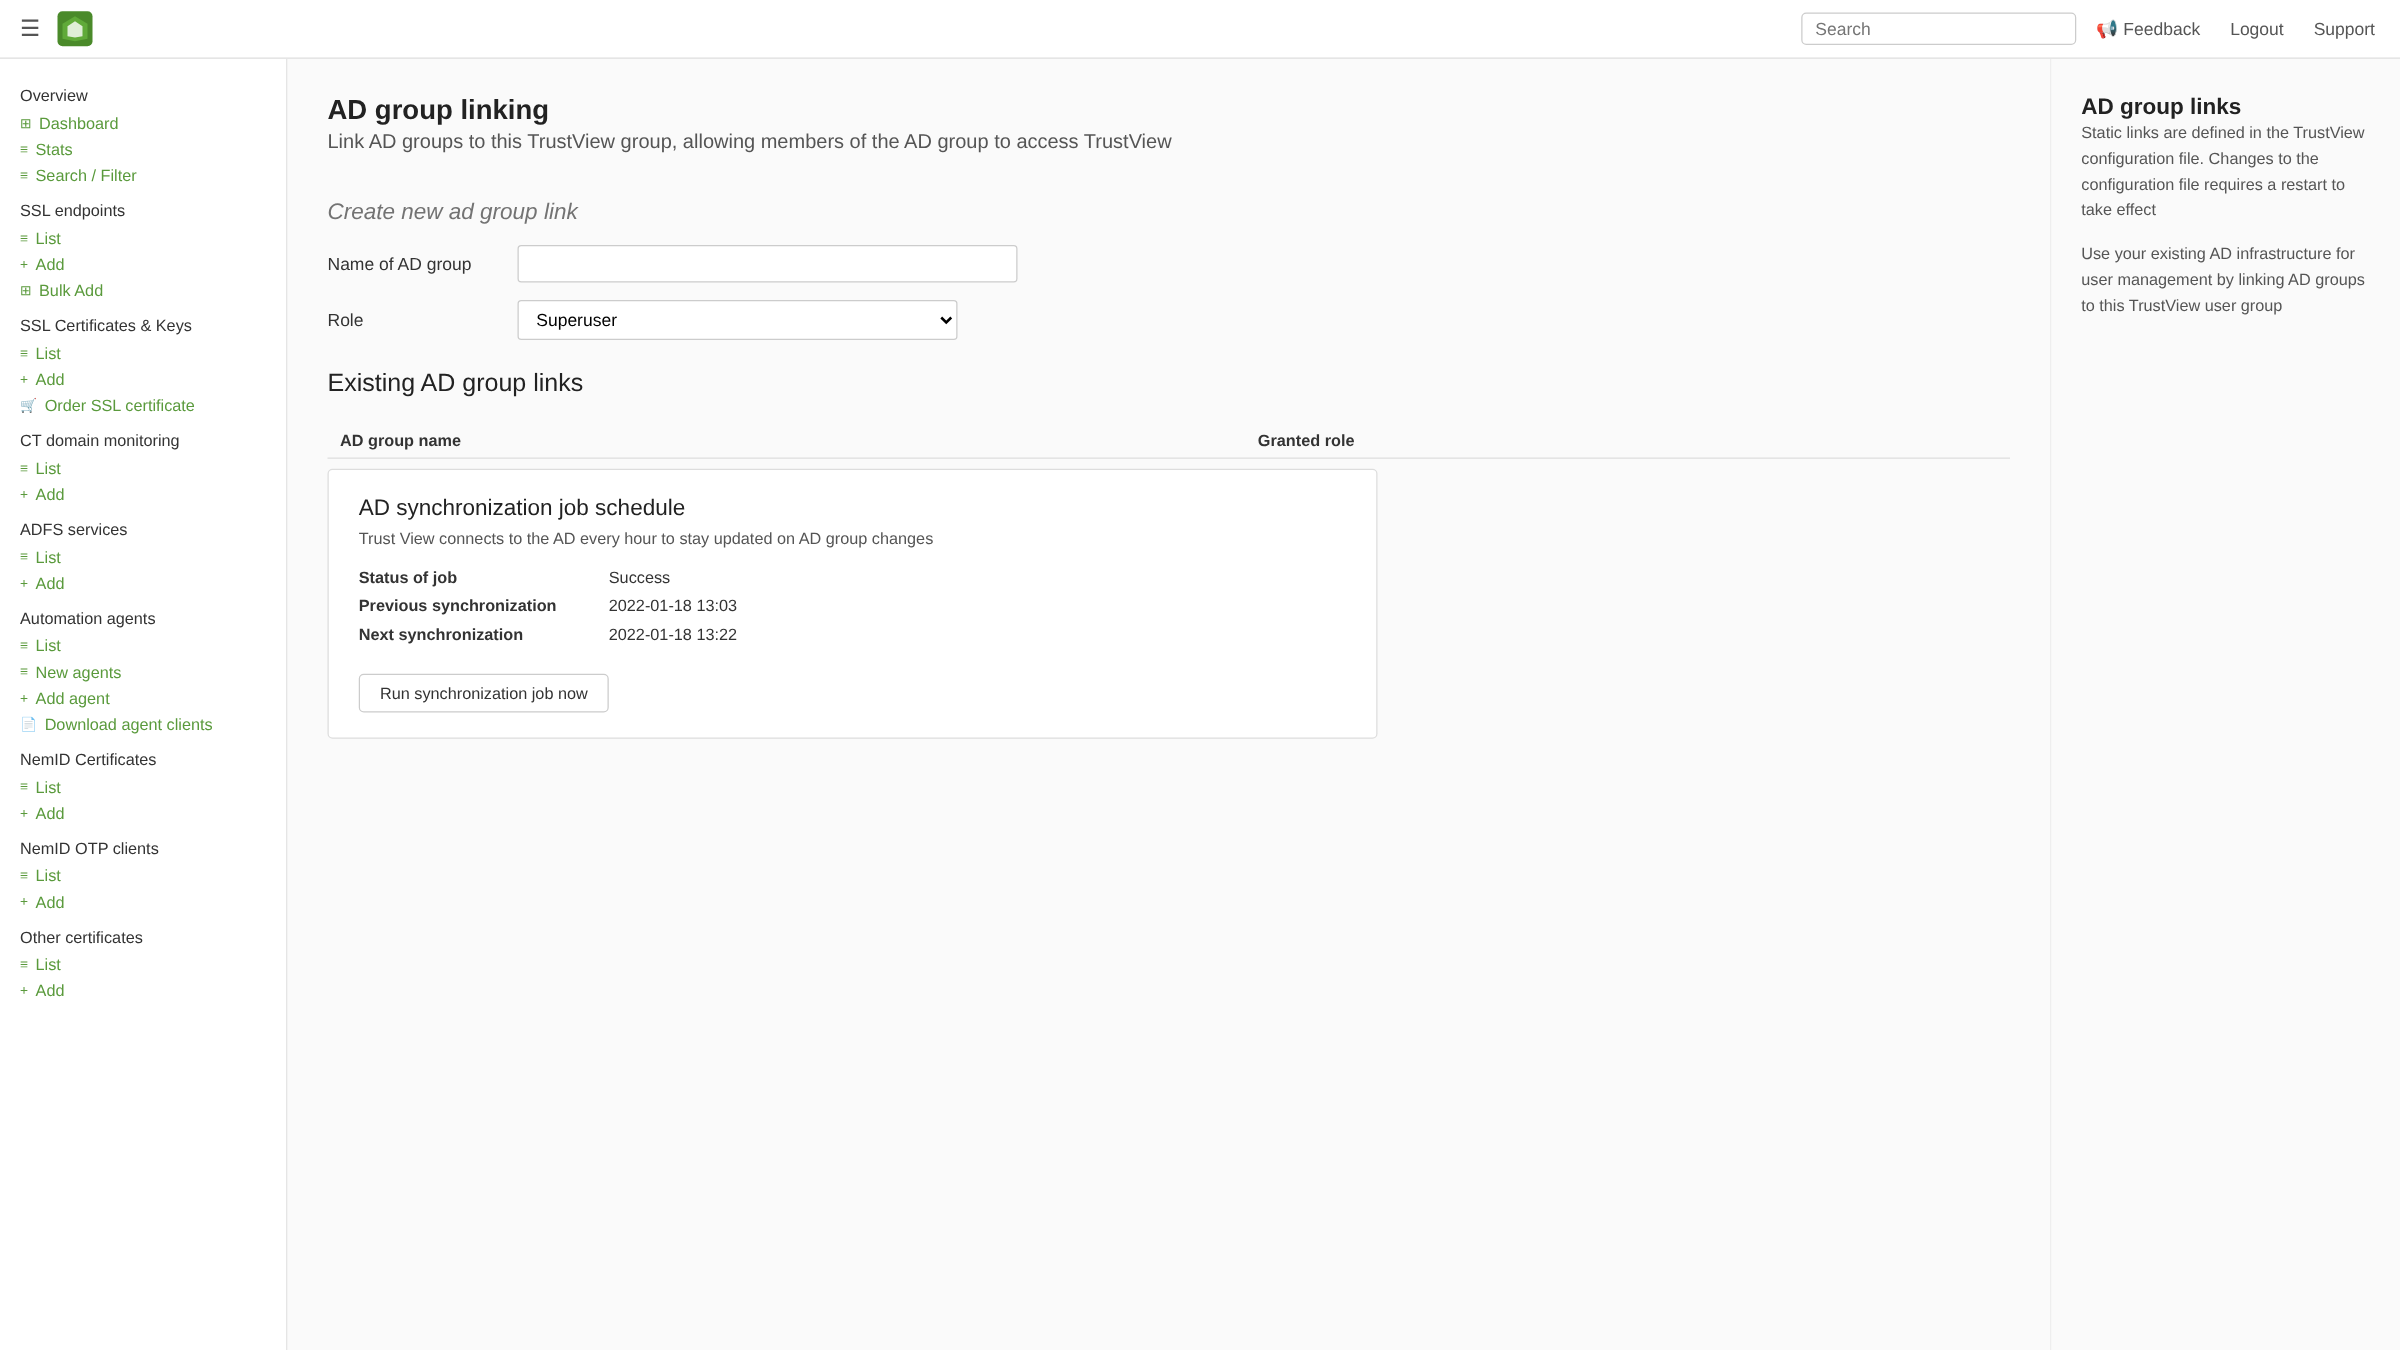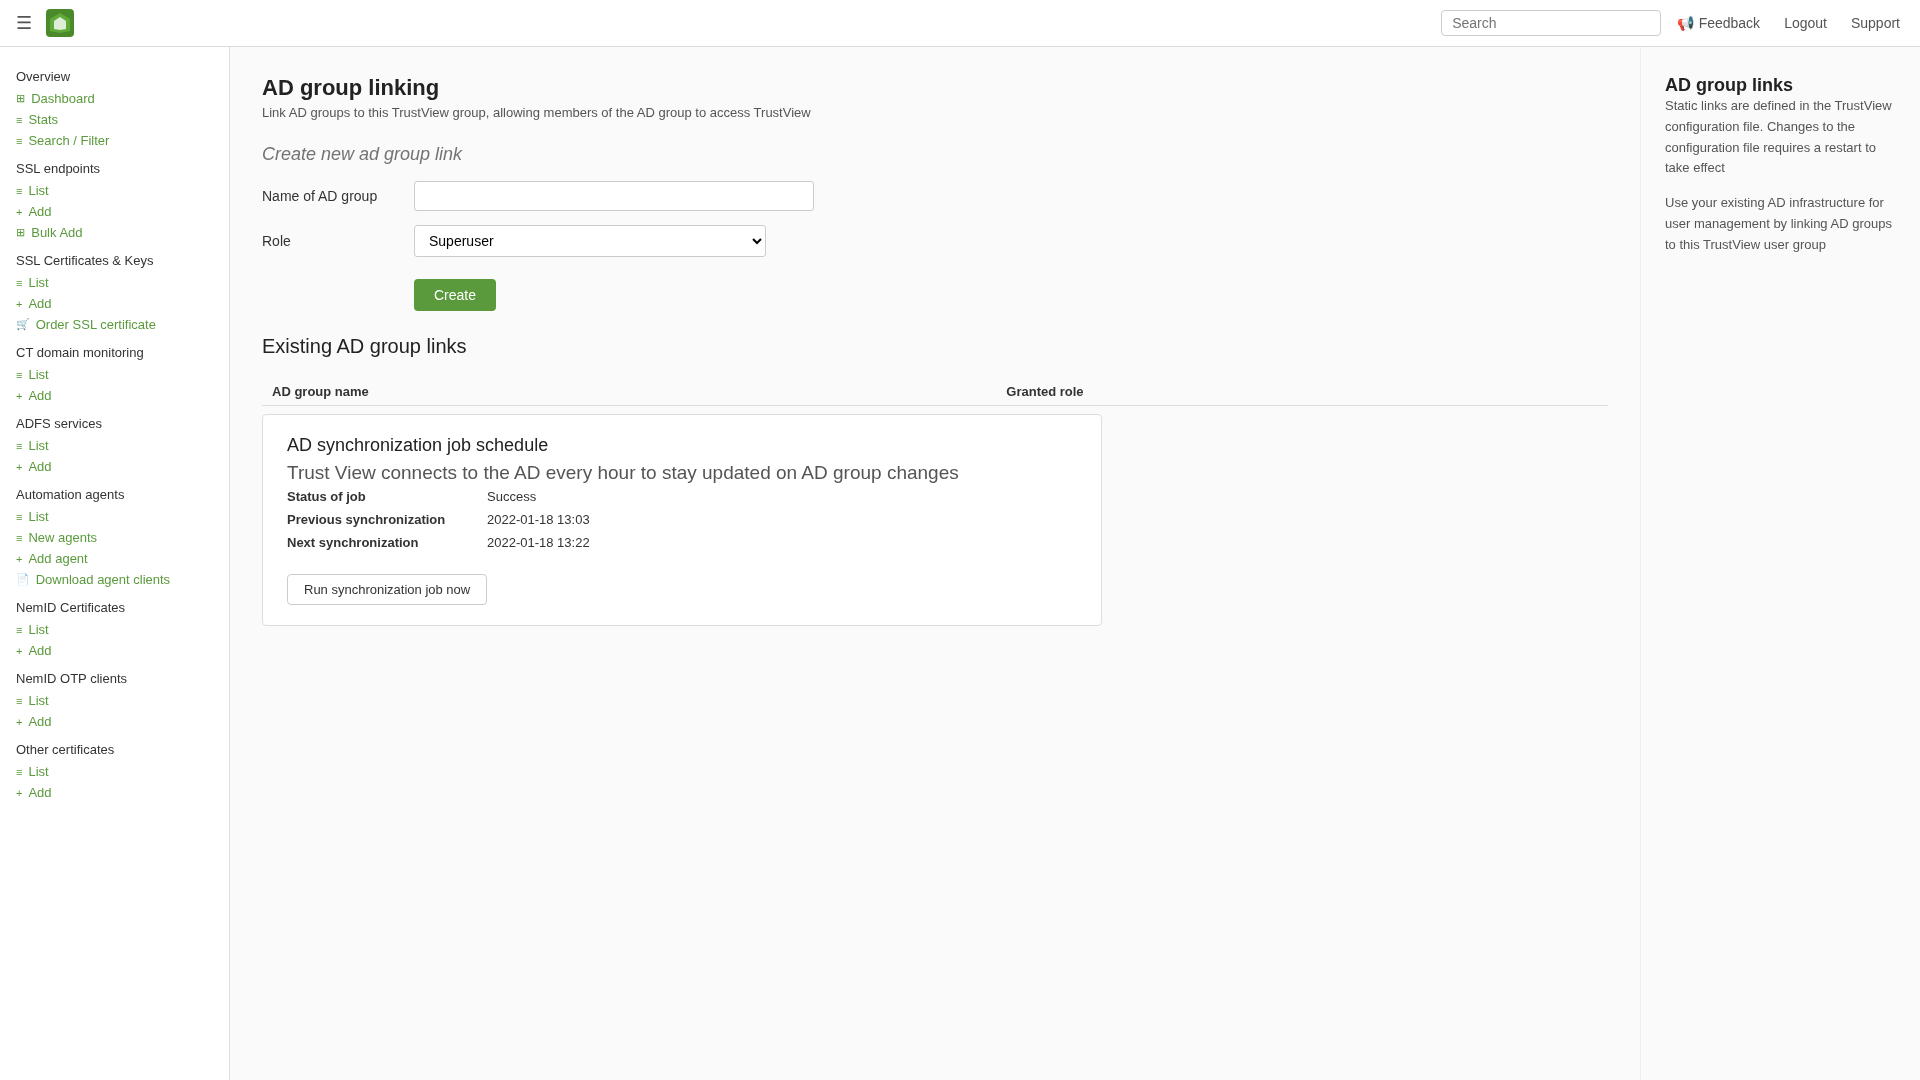--- a/index.html
+++ b/index.html
@@ -29,39 +29,39 @@
     .sidebar-section-title { font-size: 13px; font-weight: 400; color: #333; padding: 10px 16px 4px; }
     .sidebar-item { display: flex; align-items: center; gap: 6px; padding: 3px 16px; color: #5a9a3c; font-size: 13px; cursor: pointer; text-decoration: none; }
     .sidebar-item-icon { font-size: 11px; color: #5a9a3c; }
 
     
     .main-area { flex: 1; overflow-y: auto; padding: 28px 32px; background: #fafafa; }
     .right-panel { width: 280px; min-width: 280px; padding: 28px 24px; background: #fafafa; border-left: 1px solid #eee; }
 
     
     .page-title { font-size: 22px; font-weight: 600; color: #222; margin-bottom: 4px; }
-    .page-subtitle { font-size: 13px; color: #555; margin-bottom: 24px; }
+    .page-subtitle { font-size: 16px; color: #555; margin-bottom: 36px; }
 
     
     .section-title { font-size: 18px; font-weight: 500; color: #737373; margin-bottom: 16px; font-style: italic; }
     .form-row { display: flex; align-items: center; margin-bottom: 14px; gap: 12px; }
     .form-label { width: 140px; font-size: 14px; color: #333; flex-shrink: 0; }
     .form-input { width: 400px; border: 1px solid #ccc; border-radius: 3px; padding: 6px 10px; font-size: 14px; background: #fff; }
     .form-select { width: 352px; border: 1px solid #ccc; border-radius: 3px; padding: 6px 10px; font-size: 14px; background: #fff; appearance: auto; }
     .btn-create { background: #5a9a3c; color: #fff; border: none; border-radius: 4px; padding: 8px 20px; font-size: 14px; cursor: pointer; margin-top: 8px; margin-left: 152px; }
 
     
     .existing-title { font-size: 20px; font-weight: 500; color: #222; margin: 24px 0 20px; }
     .ad-table { width: 100%; border-collapse: collapse; }
     .ad-table th { text-align: left; font-weight: 600; font-size: 13px; color: #333; padding: 6px 10px; border-bottom: 1px solid #ddd; }
 
     
     .sync-card { border: 1px solid #ddd; border-radius: 4px; background: #fff; padding: 20px 24px; margin-top: 8px; max-width: 840px; }
     .sync-card-title { font-size: 18px; font-weight: 500; color: #222; margin-bottom: 6px; }
-    .sync-card-desc { font-size: 19px; color: #555; margin-bottom: 5px; }
+    .sync-card-desc { font-size: 13px; color: #555; margin-bottom: 16px; }
     .sync-row { display: flex; margin-bottom: 8px; }
     .sync-label { font-weight: 600; font-size: 13px; width: 200px; flex-shrink: 0; }
     .sync-value { font-size: 13px; color: #333; }
     .btn-sync { border: 1px solid #ccc; background: #fff; color: #333; border-radius: 4px; padding: 7px 16px; font-size: 13px; cursor: pointer; margin-top: 16px; }
 
     
     .right-title { font-size: 18px; font-weight: 600; color: #222; }
     .right-text { font-size: 13px; color: #555; line-height: 1.6; margin-bottom: 14px; }
   </style>
 </head>
@@ -211,23 +211,20 @@
       <input class="form-input" type="text" placeholder="" style="">
     </div>
     <div class="form-row">
       <label class="form-label">Role</label>
       <select class="form-select">
         <option>Superuser</option>
         <option>Admin</option>
         <option>User</option>
       </select>
     </div>
-    <div>
-      <button class="btn-create">Create</button>
-    </div>
 
     <h2 class="existing-title">Existing AD group links</h2>
 
     <table class="ad-table">
       <thead>
         <tr>
           <th>AD group name</th>
           <th>Granted role</th>
         </tr>
       </thead>

